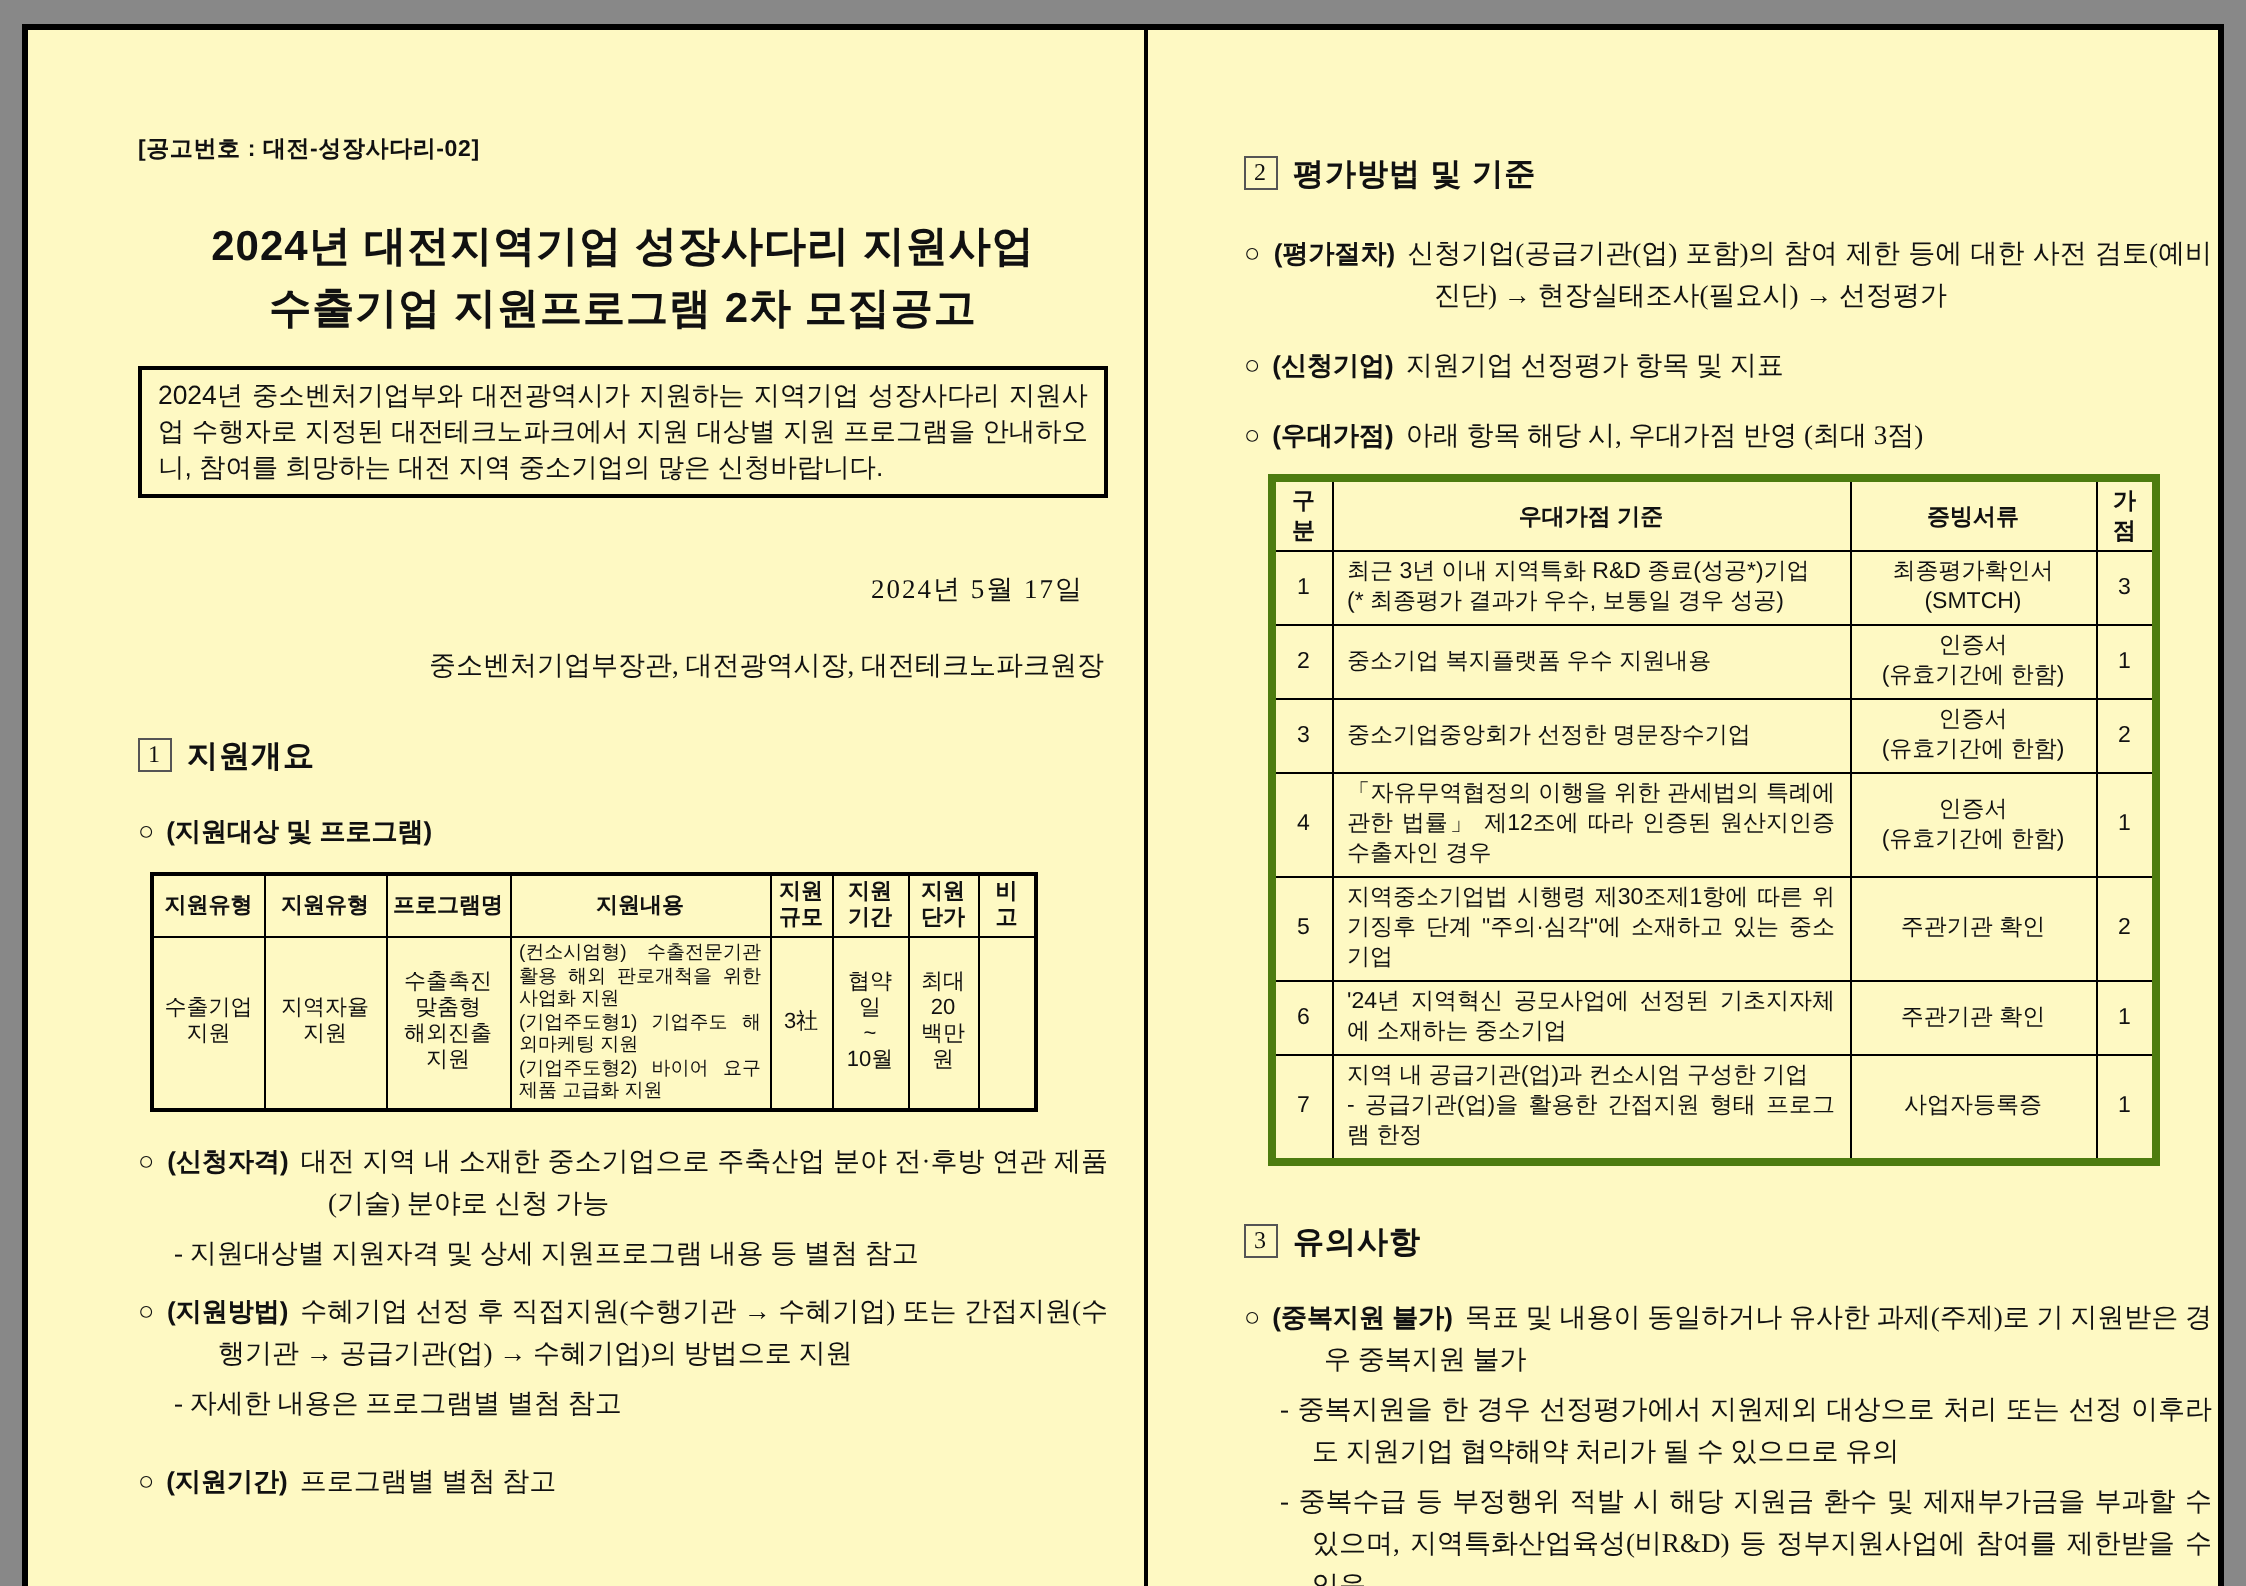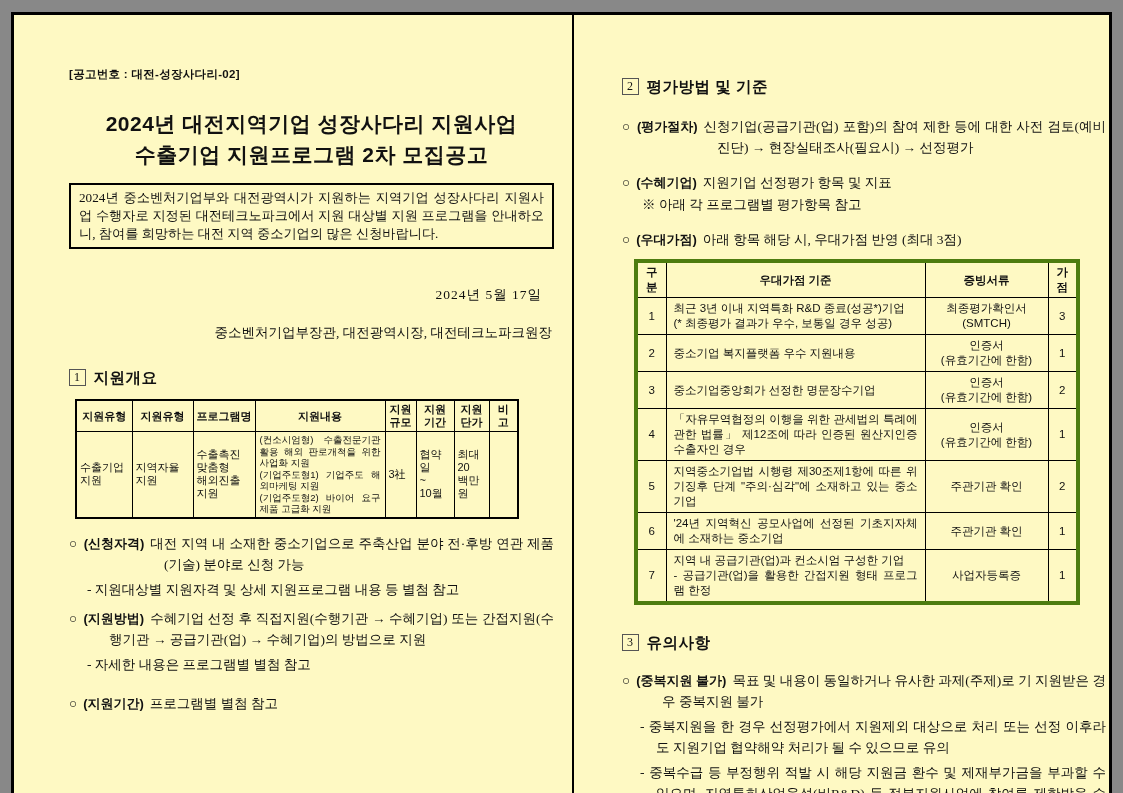--- a/index.html
+++ b/index.html
@@ -13,21 +13,21 @@
   .page { position:absolute; top:0; height:100%; box-sizing:border-box; }
   .page-left  { left:0;   width:558px; padding:0 18px 0 55px; }
   .page-right { left:560px; width:560px; padding:0 28px 0 48px; }
 
   .notice-no { margin:52px 0 0 0; font-family:"Liberation Sans","DejaVu Sans",sans-serif;
                font-weight:bold; font-size:11.5px; letter-spacing:.3px; }
   .doc-title { margin:26px 0 0 0; text-align:center; white-space:pre-line;
                font-family:"Liberation Sans","DejaVu Sans",sans-serif;
                font-weight:800; font-size:21px; line-height:31px; letter-spacing:.5px; }
   .intro-box { margin:13px 0 0 0; border:2px solid #000; padding:4px 8px;
-               font-family:Liberation Serif, serif;
+               font-family:Liberation Sans, sans-serif;
                font-size:13.2px; line-height:18px; text-align:justify; word-break:break-all; }
   .doc-date  { margin:37px 0 0 0; text-align:right; padding-right:12px; font-size:13.5px; letter-spacing:1px; }
   .signers   { margin:20px 0 0 0; text-align:right; padding-right:2px; font-size:13.5px; }
 
   .sec-head  { margin:26px 0 0 0; font-family:"Liberation Sans","DejaVu Sans",sans-serif;
                font-weight:800; font-size:15.5px; letter-spacing:.5px; }
   .sec-num   { display:inline-block; border:1px solid #555; padding:0 4px; margin-right:8px;
                font-family:"Liberation Serif","DejaVu Serif",serif;
                font-weight:normal; font-size:12px; line-height:15px; vertical-align:2px; }
 
@@ -42,21 +42,21 @@
   .notep  { margin-top:1px; padding-left:20px; }
   .tight  { margin-top:8px; }
 
   table { border-collapse:collapse; table-layout:fixed;
           font-family:"Liberation Sans","DejaVu Sans",sans-serif; }
   th,td { border:1px solid #000; padding:2px 3px; vertical-align:middle; }
   th { font-weight:bold; text-align:center; white-space:pre-line; }
 
   .ltable { margin:10px 0 0 6px; width:442px; border:2px solid #000; font-size:11px; }
   .ltable th { font-size:11px; line-height:13px; height:26px; }
-  .ltable td { white-space:pre-line; line-height:13px; height:76px; }
+  .ltable td { text-align:center; white-space:pre-line; line-height:13px; height:76px; }
   .ltable td.cell-content { font-size:9.5px; line-height:11.5px; text-align:justify;
                             word-break:break-all; padding:2px 4px; }
 
   .rtable { margin:9px 0 0 12px; width:442px; border:4px solid #4d7c0f; font-size:11.5px; }
   .rtable th { height:21px; font-size:11.5px; }
   .rtable td { text-align:center; line-height:15px; padding:3px 4px; }
   .rtable td.cell-criteria { text-align:justify; word-break:break-all; white-space:pre-line;
                              padding:3px 7px; }
   .rtable td.cell-doc { white-space:pre-line; }
 
@@ -78,20 +78,23 @@
     <div class="intro-box">2024년 중소벤처기업부와 대전광역시가 지원하는 지역기업 성장사다리 지원사업 수행자로 지정된 대전테크노파크에서 지원 대상별 지원 프로그램을 안내하오니, 참여를 희망하는 대전 지역 중소기업의 많은 신청바랍니다.</div>
 
     <p class="doc-date">2024년  5월  17일</p>
 
     <p class="signers">중소벤처기업부장관, 대전광역시장, 대전테크노파크원장</p>
 
     <h2 class="sec-head">
       <span class="sec-num">1</span><span>지원개요</span>
     </h2>
 
+    <p class="bullet mt16">
+      <span class="bmark">○</span><b class="blabel">(지원대상 및 프로그램)</b>
+    </p>
 
     <table class="ltable">
       <colgroup>
         <col style="width:56px">
           <col style="width:61px">
           <col style="width:62px">
           <col style="width:130px">
         <col style="width:31px">
           <col style="width:38px">
           <col style="width:35px">
@@ -158,24 +161,21 @@
 
     <h2 class="sec-head mt62">
       <span class="sec-num">2</span><span>평가방법 및 기준</span>
     </h2>
 
     <p class="bullet hang95 mt18">
       <span class="bmark">○</span><b class="blabel">(평가절차)</b><span class="btext">신청기업(공급기관(업) 포함)의 참여 제한 등에 대한 사전 검토(예비진단) → 현장실태조사(필요시) → 선정평가</span>
     </p>
 
     <p class="bullet">
-      <span class="bmark">○</span><b class="blabel">(수혜기업)</b><span class="btext">지원기업 선정평가 항목 및 지표</span>
-    </p>
-    <p class="bullet notep">
-      <span class="btext">※ 아래 각 프로그램별 평가항목 참고</span>
+      <span class="bmark">○</span><b class="blabel">(신청기업)</b><span class="btext">지원기업 선정평가 항목 및 지표</span>
     </p>
 
     <p class="bullet">
       <span class="bmark">○</span><b class="blabel">(우대가점)</b><span class="btext">아래 항목 해당 시, 우대가점 반영 (최대 3점)</span>
     </p>
 
     <table class="rtable">
       <colgroup>
         <col style="width:30px">
           <col style="width:259px">

